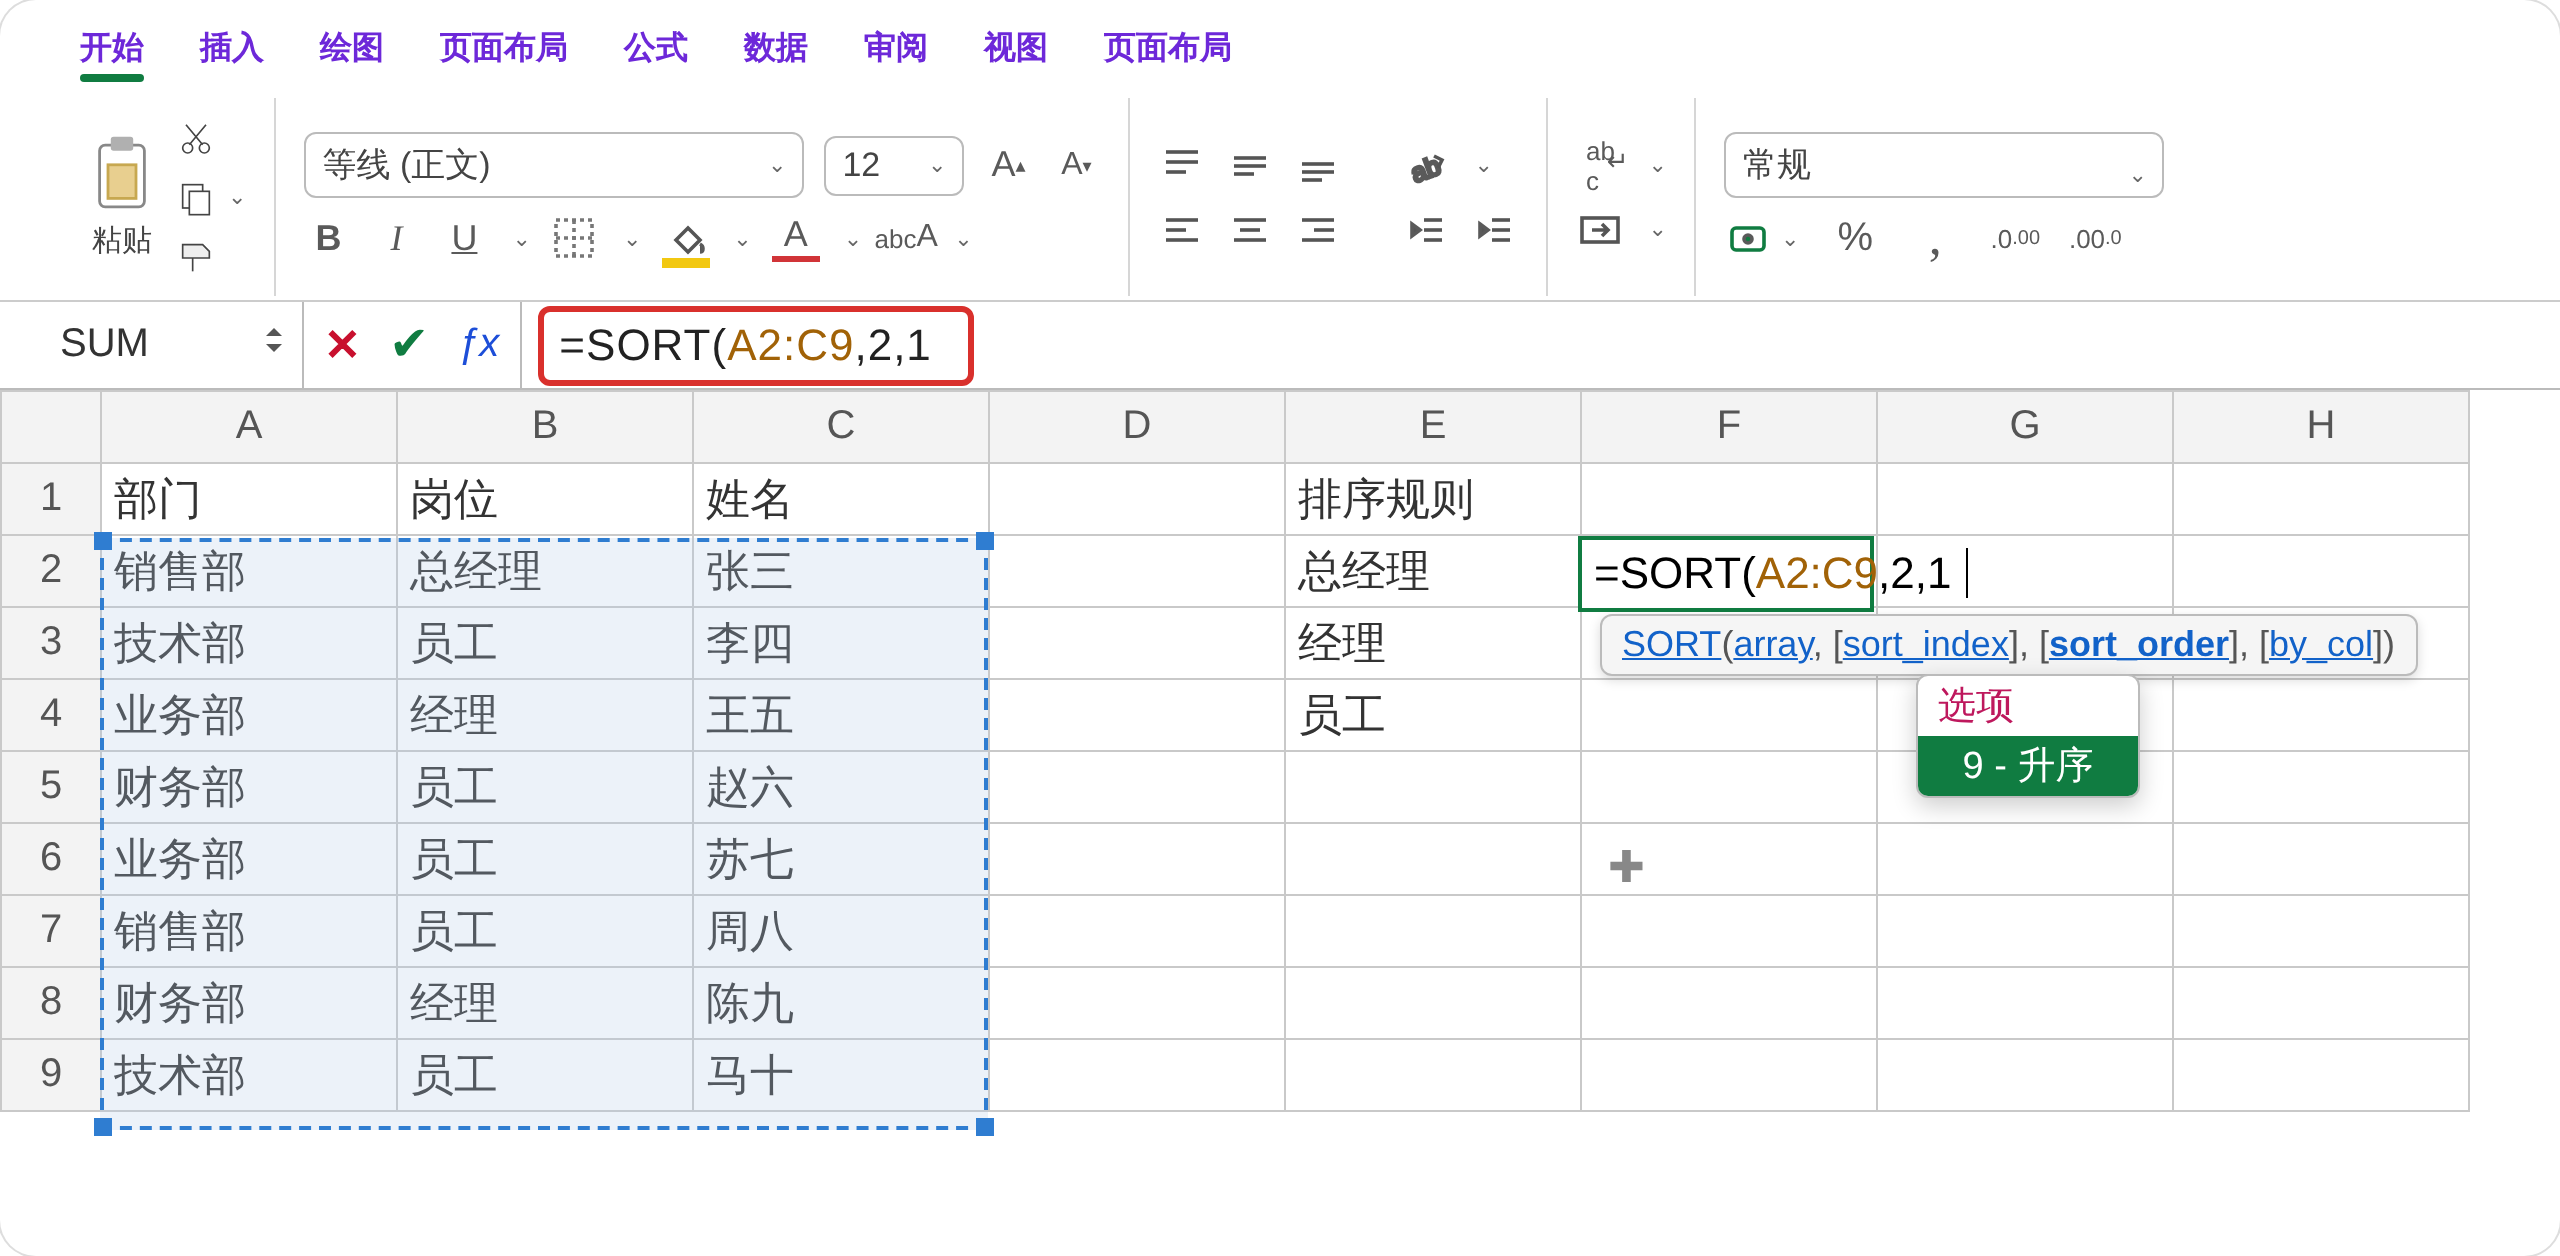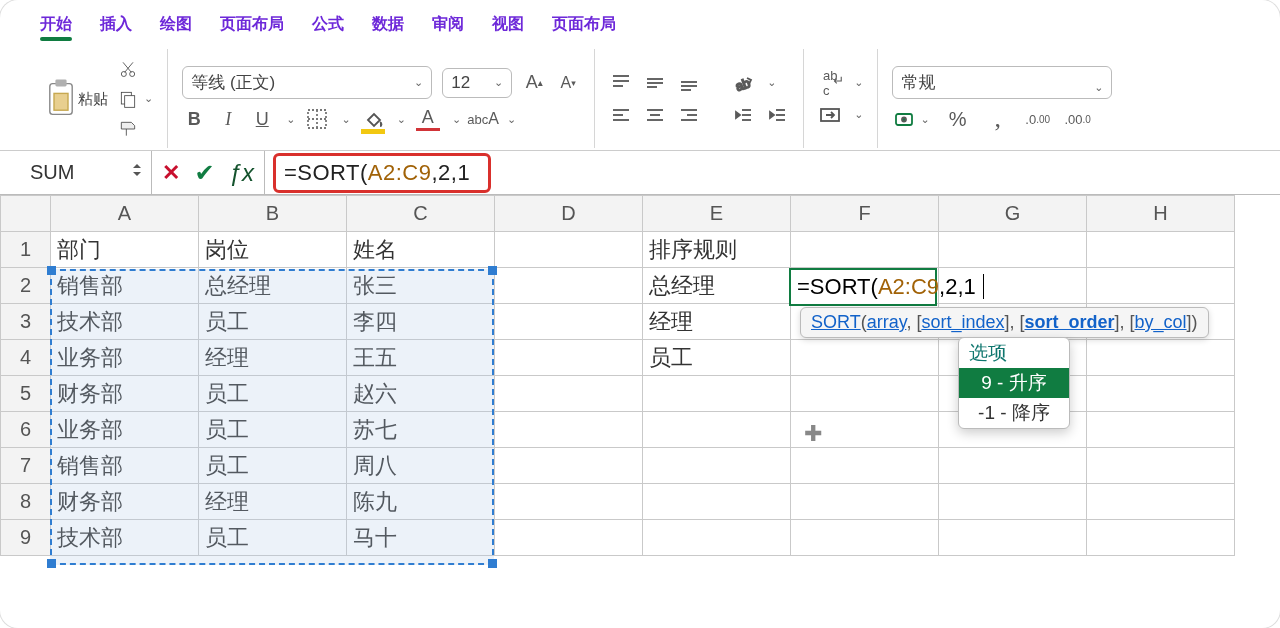--- a/index.html
+++ b/index.html
@@ -111,21 +111,21 @@
     display: flex; align-items: center; justify-content: space-between;
     padding: 0 6px 0 8px;
     font-size: 20px;
     color: #333;
     border-right: 1px solid #bbb;
   }
   .namebox .spinner svg { width:16px; height:20px; fill:#555; }
   .fx-btns { display:flex; align-items:center; padding:0 10px; gap:14px; border-right:1px solid #bbb; }
   .fx-btns .x { color:#c8102e; font-size:22px; font-weight:700; }
   .fx-btns .chk { color:#107c41; font-size:24px; }
-  .fx-btns .fx { font-style: italic; font-size:24px; color:#14532d;}
+  .fx-btns .fx { font-style: italic; font-size:20px; color:#1d4ed8;}
   .fbar {
     flex: 1;
     display: flex; align-items: center;
     font-size: 22px;
     padding-left: 8px;
     color: #222;
   }
   .fbar-box {
     border: 3px solid #d9302c;
     border-radius: 6px;
@@ -226,21 +226,21 @@
     position:absolute;
     background:#fff;
     border:1px solid #bbb;
     border-radius:6px;
     box-shadow: 0 4px 12px rgba(0,0,0,.2);
     font-family: -apple-system, Arial, sans-serif;
     font-size: 19px;
     min-width: 112px;
     overflow:hidden;
   }
-  .opt-pop .hdr { padding: 2px 10px; color:#0f766e; }
+  .opt-pop .hdr { padding: 2px 10px; color:#be185d; }
   .opt-pop .opt { padding: 2px 10px; text-align:center; cursor:pointer; }
   .opt-pop .opt.sel { background:#107c41; color:#fff; }
 
   
   .plus-cursor {
     position:absolute;
     font-size:22px; color:#888;
   }
 </style>
 </head>
@@ -257,21 +257,21 @@
       <span class="tab">数据</span>
       <span class="tab">审阅</span>
       <span class="tab">视图</span>
       <span class="tab">页面布局</span>
     </div>
 
   <div class="ribbon">
 
     <div class="group">
       <div class="row">
-        <div style="display:flex;flex-direction:row;align-items:center;justify-content:center;">
+        <div style="display:flex;flex-direction:column;align-items:center;justify-content:center;">
           <span class="clipboard-icon">
             <svg viewBox="0 0 24 30">
                 <rect x="4" y="4" width="16" height="22" rx="2" fill="#fff" stroke="#888"></rect>
                 <rect x="8" y="1" width="8" height="5" rx="1" fill="#b0b0b0"></rect>
                 <rect x="7" y="11" width="10" height="12" fill="#e8cf8f" stroke="#c7a850"></rect>
               </svg>
           </span>
           <span class="paste-label">粘贴</span>
         </div>
         <div style="display:flex;flex-direction:column;gap:10px;">
@@ -599,19 +599,18 @@
     <div class="active-cell-border" id="activecell" style="left: 789px; top: 73px; width: 148px; height: 38px;"></div>
     <div class="cell-edit" id="celledit" style="left: 793px; top: 76px;">
       <span>=SORT(</span><span class="tok-blue">A2:C9</span><span>,2,1</span><span class="caret-line">&nbsp;</span>
     </div>
 
     <div class="fn-tip" id="fntip" style="left: 800px; top: 112px;"><span class="kw">SORT</span>(<span class="kw">array</span>, [<span class="kw">sort_index</span>], [<span class="kw bold">sort_order</span>], [<span class="kw">by_col</span>])</div>
 
     <div class="opt-pop" id="optpop" style="left: 958px; top: 142px;">
         <div class="hdr">选项</div>
         <div class="opt sel">9 - 升序</div>
-        <div class="opt">-1 - 降序</div>
       </div>
 
     <div class="plus-cursor" id="pluscur" style="left: 804px; top: 226px;">✚</div>
   </div>
 
 </div>
 
 </body></html>

